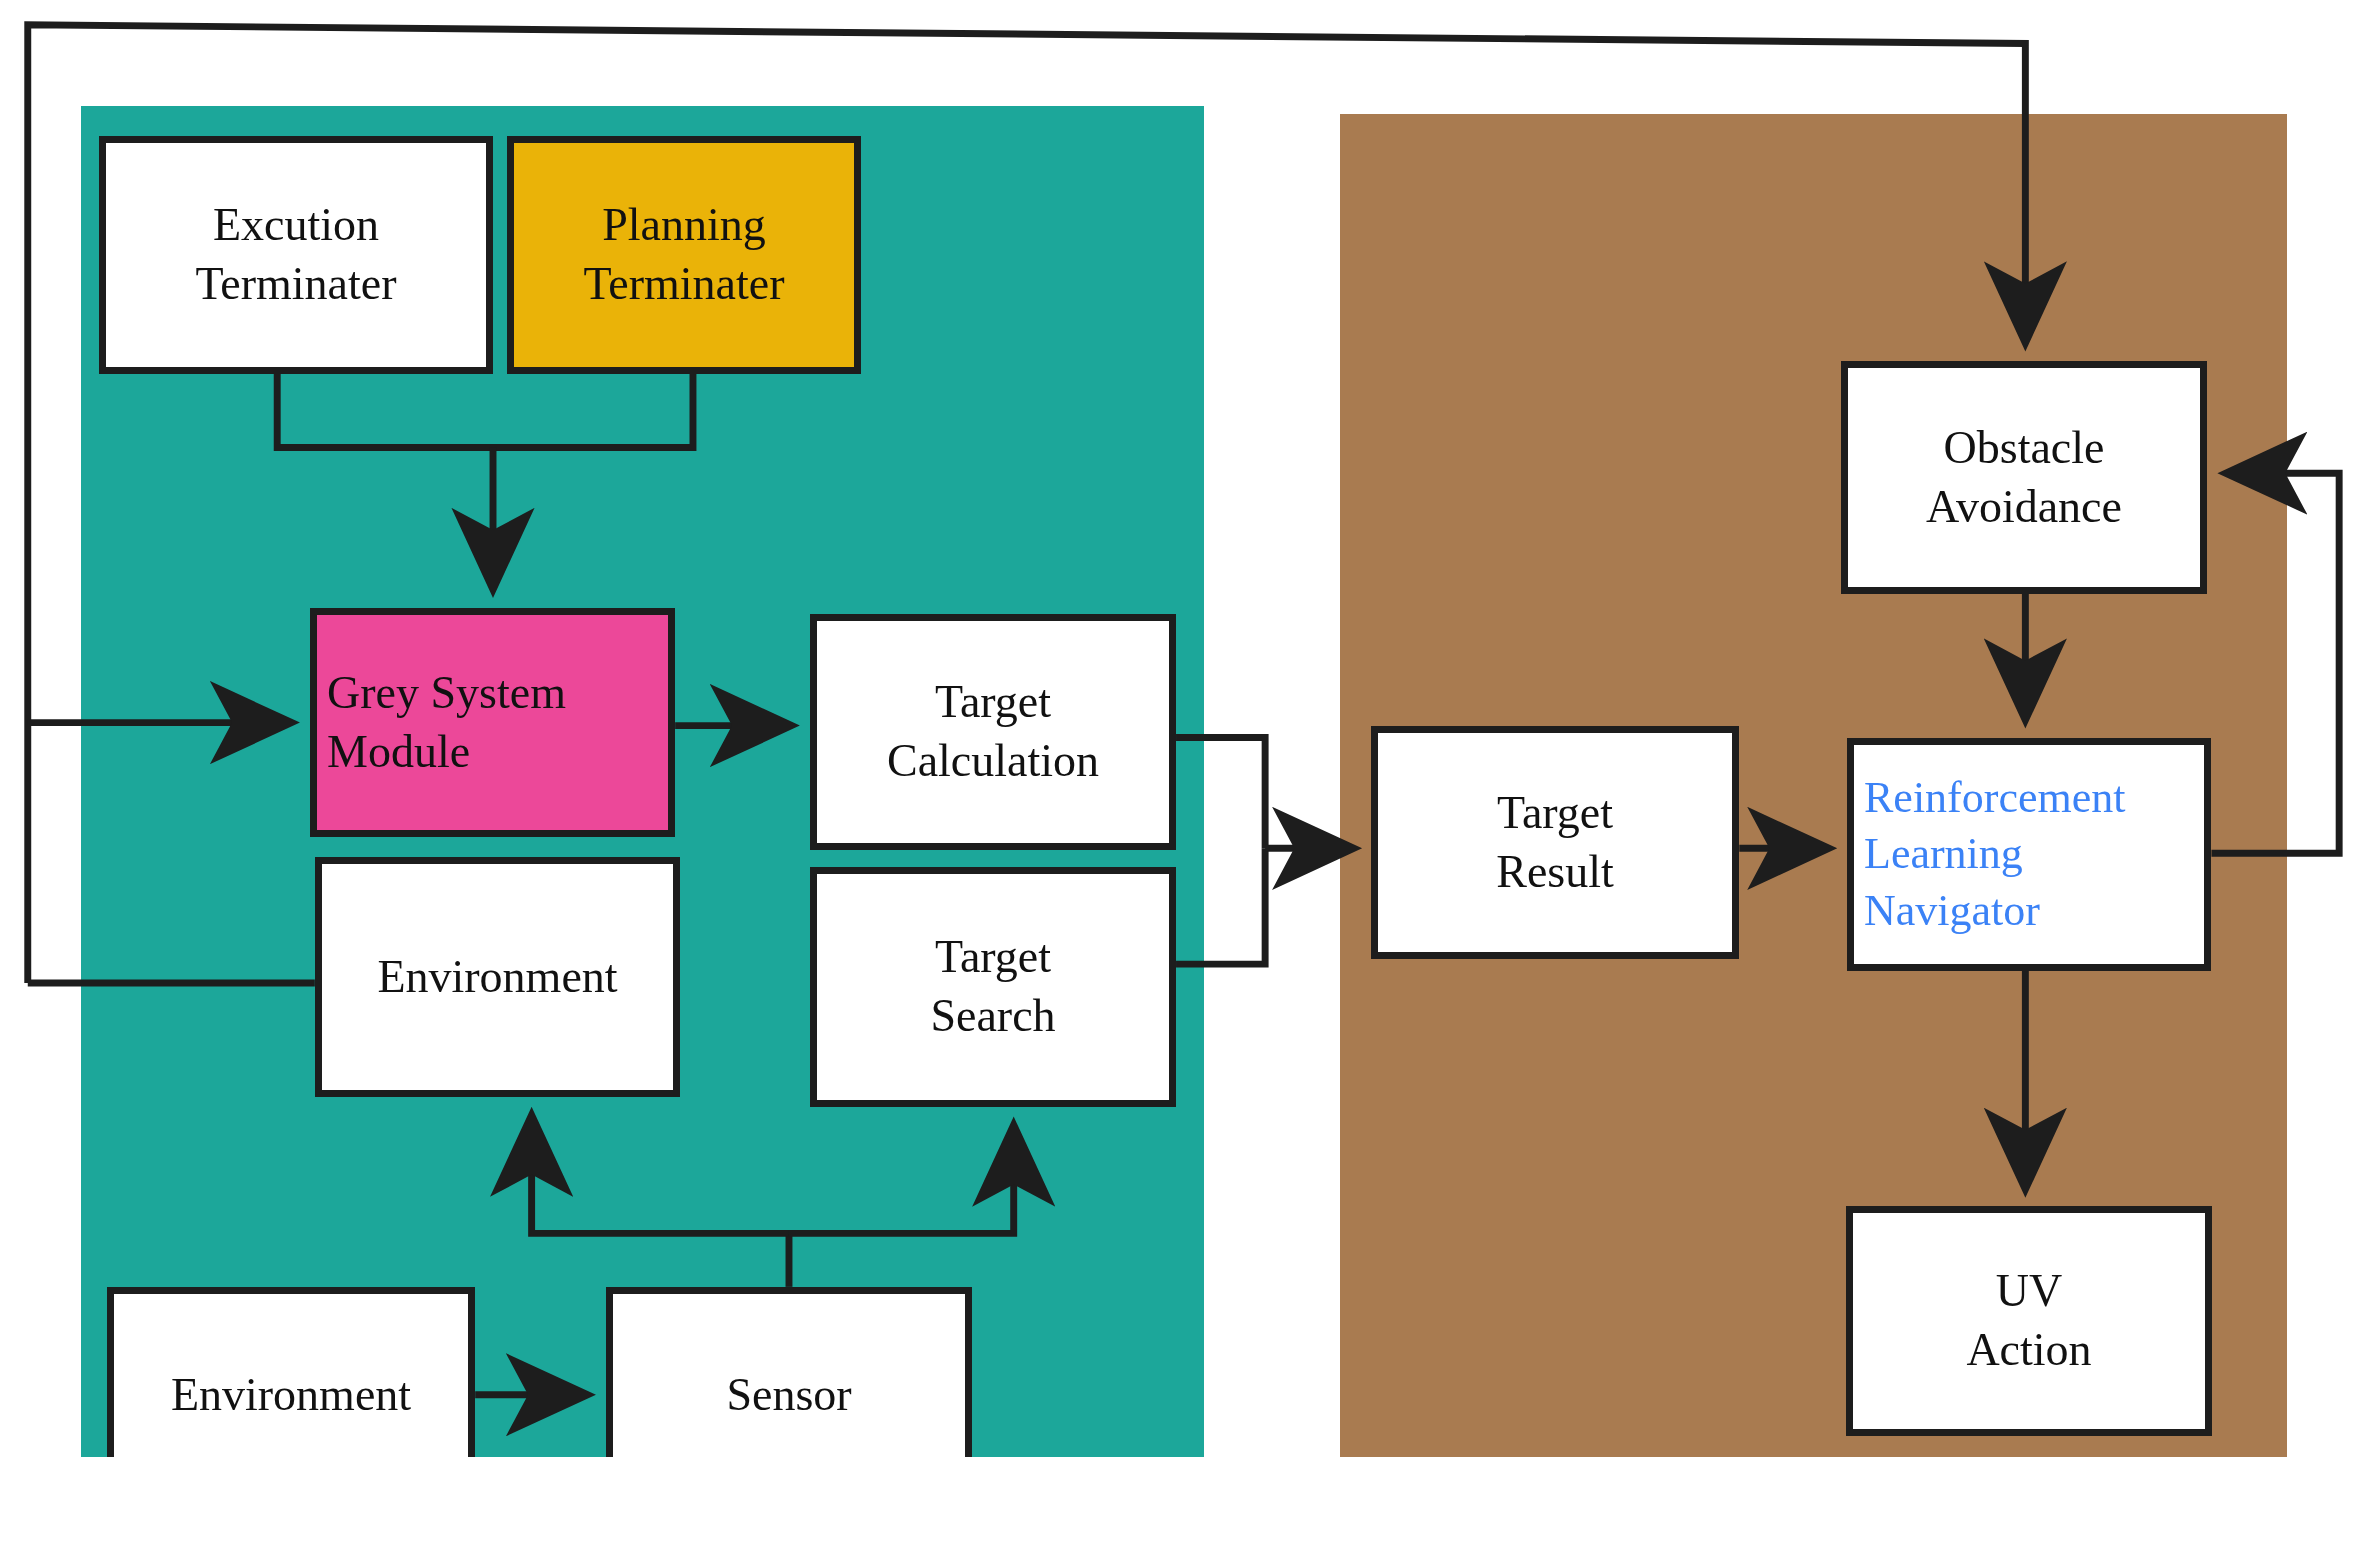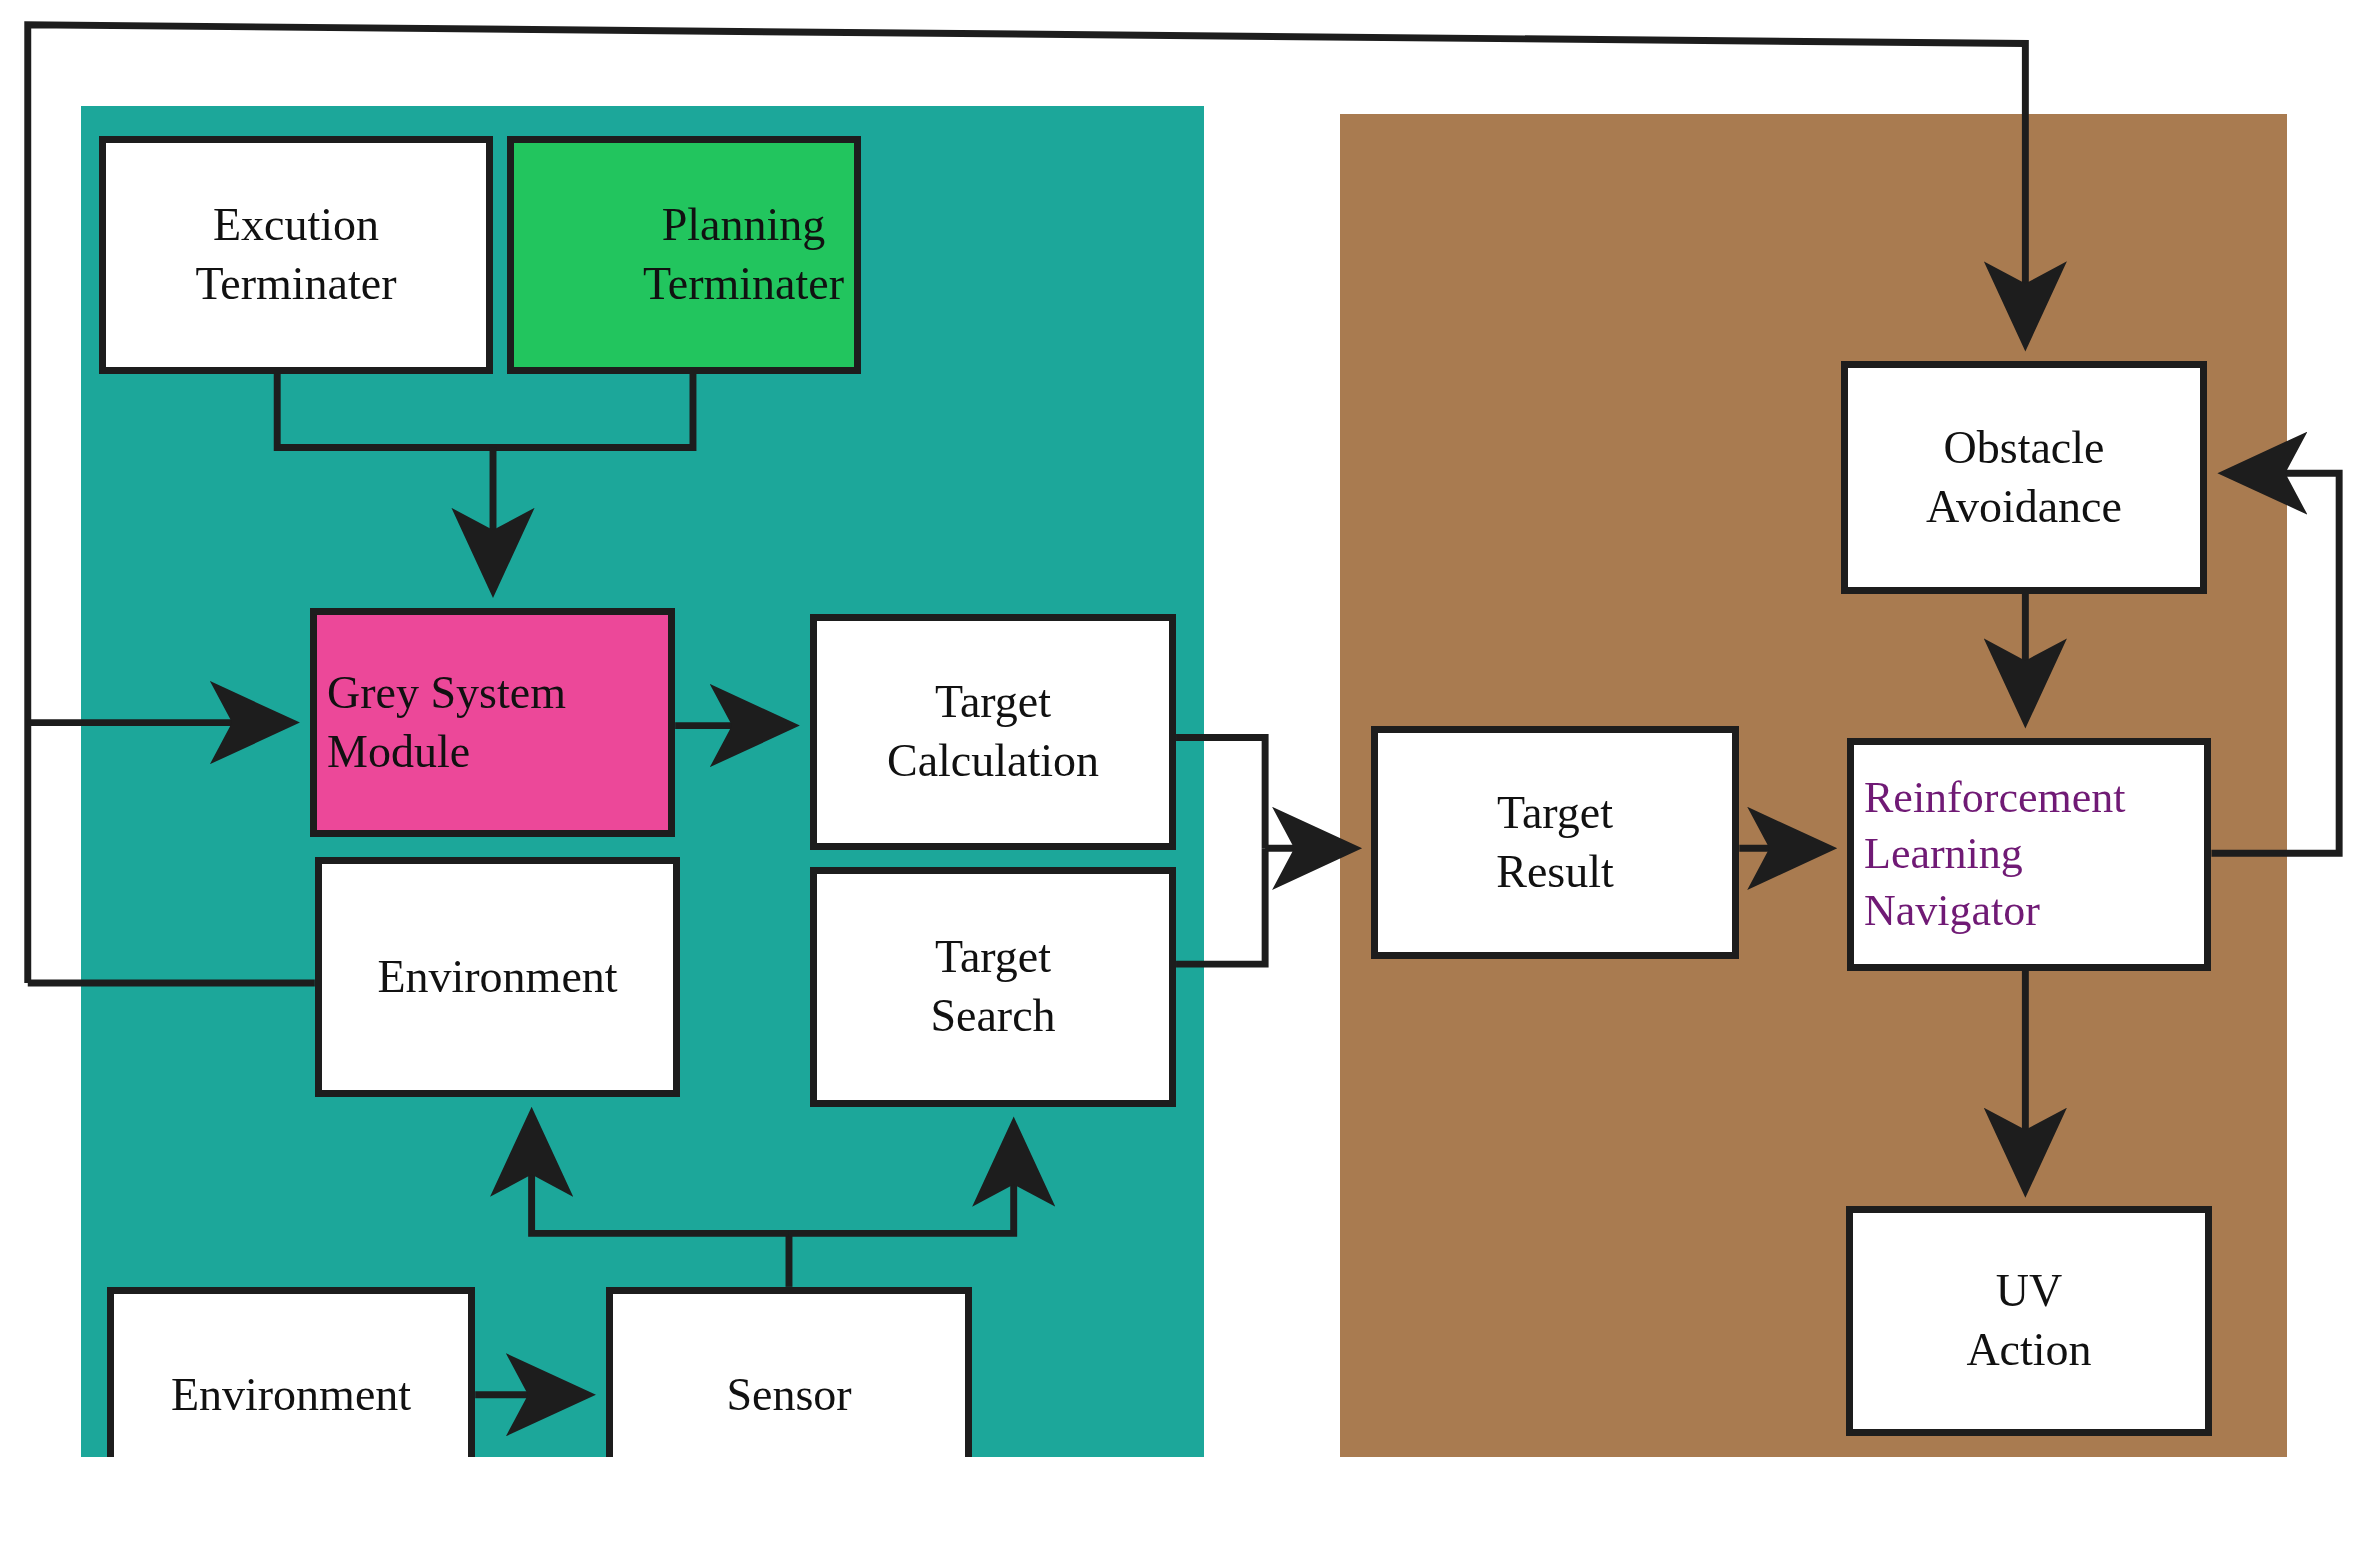--- a/index.html
+++ b/index.html
@@ -57,21 +57,21 @@
       <path d="M 797 1300 L 797 1246"></path>
       <path d="M 797 1246 L 537 1246 L 537 1132" marker-end="url(#ah)"></path>
       <path d="M 797 1246 L 1024 1246 L 1024 1142" marker-end="url(#ah)"></path>
 
     </g>
   </svg>
 
 <div class="node" style="left: 99px; top: 136px; width: 394px; height: 238px; font-size: 46px; border-color: rgb(29, 29, 29); background: rgb(255, 255, 255); color: rgb(17, 17, 17);">
       <span>Excution<br>Terminater</span>
     </div>
-    <div class="node" style="left: 507px; top: 136px; width: 354px; height: 238px; font-size: 46px; border-color: rgb(29, 29, 29); background: #22c55e; color: rgb(17, 17, 17); justify-content: flex-end;">
+    <div class="node" style="left: 507px; top: 136px; width: 354px; height: 238px; font-size: 46px; border-color: rgb(29, 29, 29); background: #eab308; color: rgb(17, 17, 17);">
       <span>Planning<br>Terminater</span>
     </div>
     <div class="node lefttext" style="left: 310px; top: 608px; width: 365px; height: 229px; font-size: 46px; border-color: rgb(29, 29, 29); background: #ec4899; color: rgb(17, 17, 17);">
       <span>Grey System<br>Module</span>
     </div>
     <div class="node" style="left: 810px; top: 614px; width: 366px; height: 236px; font-size: 46px; border-color: rgb(29, 29, 29); background: rgb(255, 255, 255); color: rgb(17, 17, 17);">
       <span>Target<br>Calculation</span>
     </div>
     <div class="node" style="left: 315px; top: 857px; width: 365px; height: 240px; font-size: 46px; border-color: rgb(29, 29, 29); background: rgb(255, 255, 255); color: rgb(17, 17, 17);">
       <span>Environment</span>
@@ -84,20 +84,20 @@
     </div>
     <div class="node" style="left: 606px; top: 1287px; width: 366px; height: 216px; font-size: 46px; border-color: rgb(29, 29, 29); background: rgb(255, 255, 255); color: rgb(17, 17, 17);">
       <span>Sensor</span>
     </div>
     <div class="node" style="left: 1841px; top: 361px; width: 366px; height: 233px; font-size: 46px; border-color: rgb(29, 29, 29); background: rgb(255, 255, 255); color: rgb(17, 17, 17); align-items: center;">
       <span>Obstacle<br>Avoidance</span>
     </div>
     <div class="node" style="left: 1371px; top: 726px; width: 368px; height: 233px; font-size: 46px; border-color: rgb(29, 29, 29); background: rgb(255, 255, 255); color: rgb(17, 17, 17);">
       <span>Target<br>Result</span>
     </div>
-    <div class="node lefttext" style="left: 1847px; top: 738px; width: 364px; height: 233px; font-size: 44px; border-color: rgb(29, 29, 29); background: rgb(255, 255, 255); color: #701a75;">
+    <div class="node lefttext" style="left: 1847px; top: 738px; width: 364px; height: 233px; font-size: 44px; border-color: rgb(29, 29, 29); background: rgb(255, 255, 255); color: #3b82f6;">
       <span>Reinforcement<br>Learning<br>Navigator</span>
     </div>
     <div class="node" style="left: 1846px; top: 1206px; width: 366px; height: 230px; font-size: 46px; border-color: rgb(29, 29, 29); background: rgb(255, 255, 255); color: rgb(17, 17, 17);">
       <span>UV<br>Action</span>
     </div>
   </div>
 
 
 </body></html>

